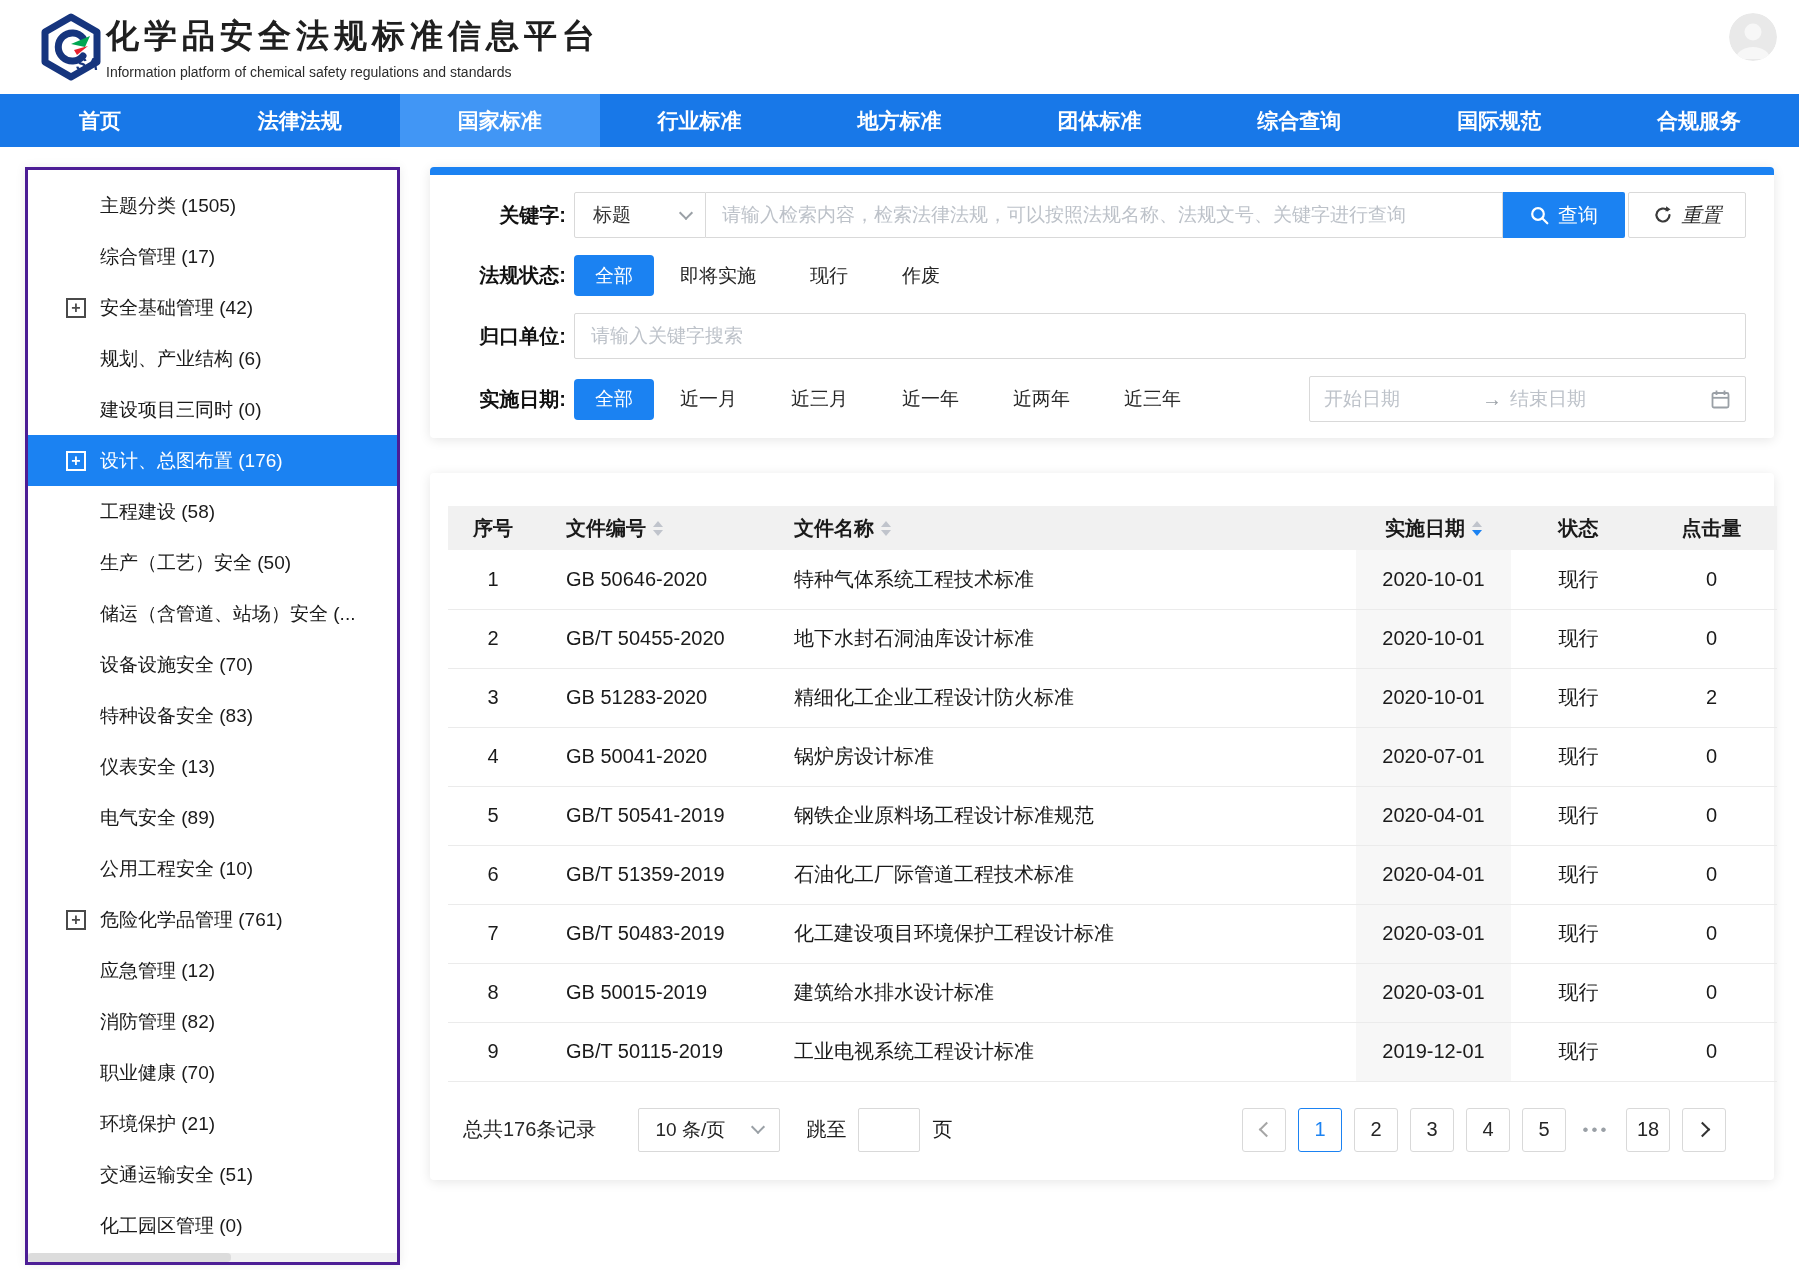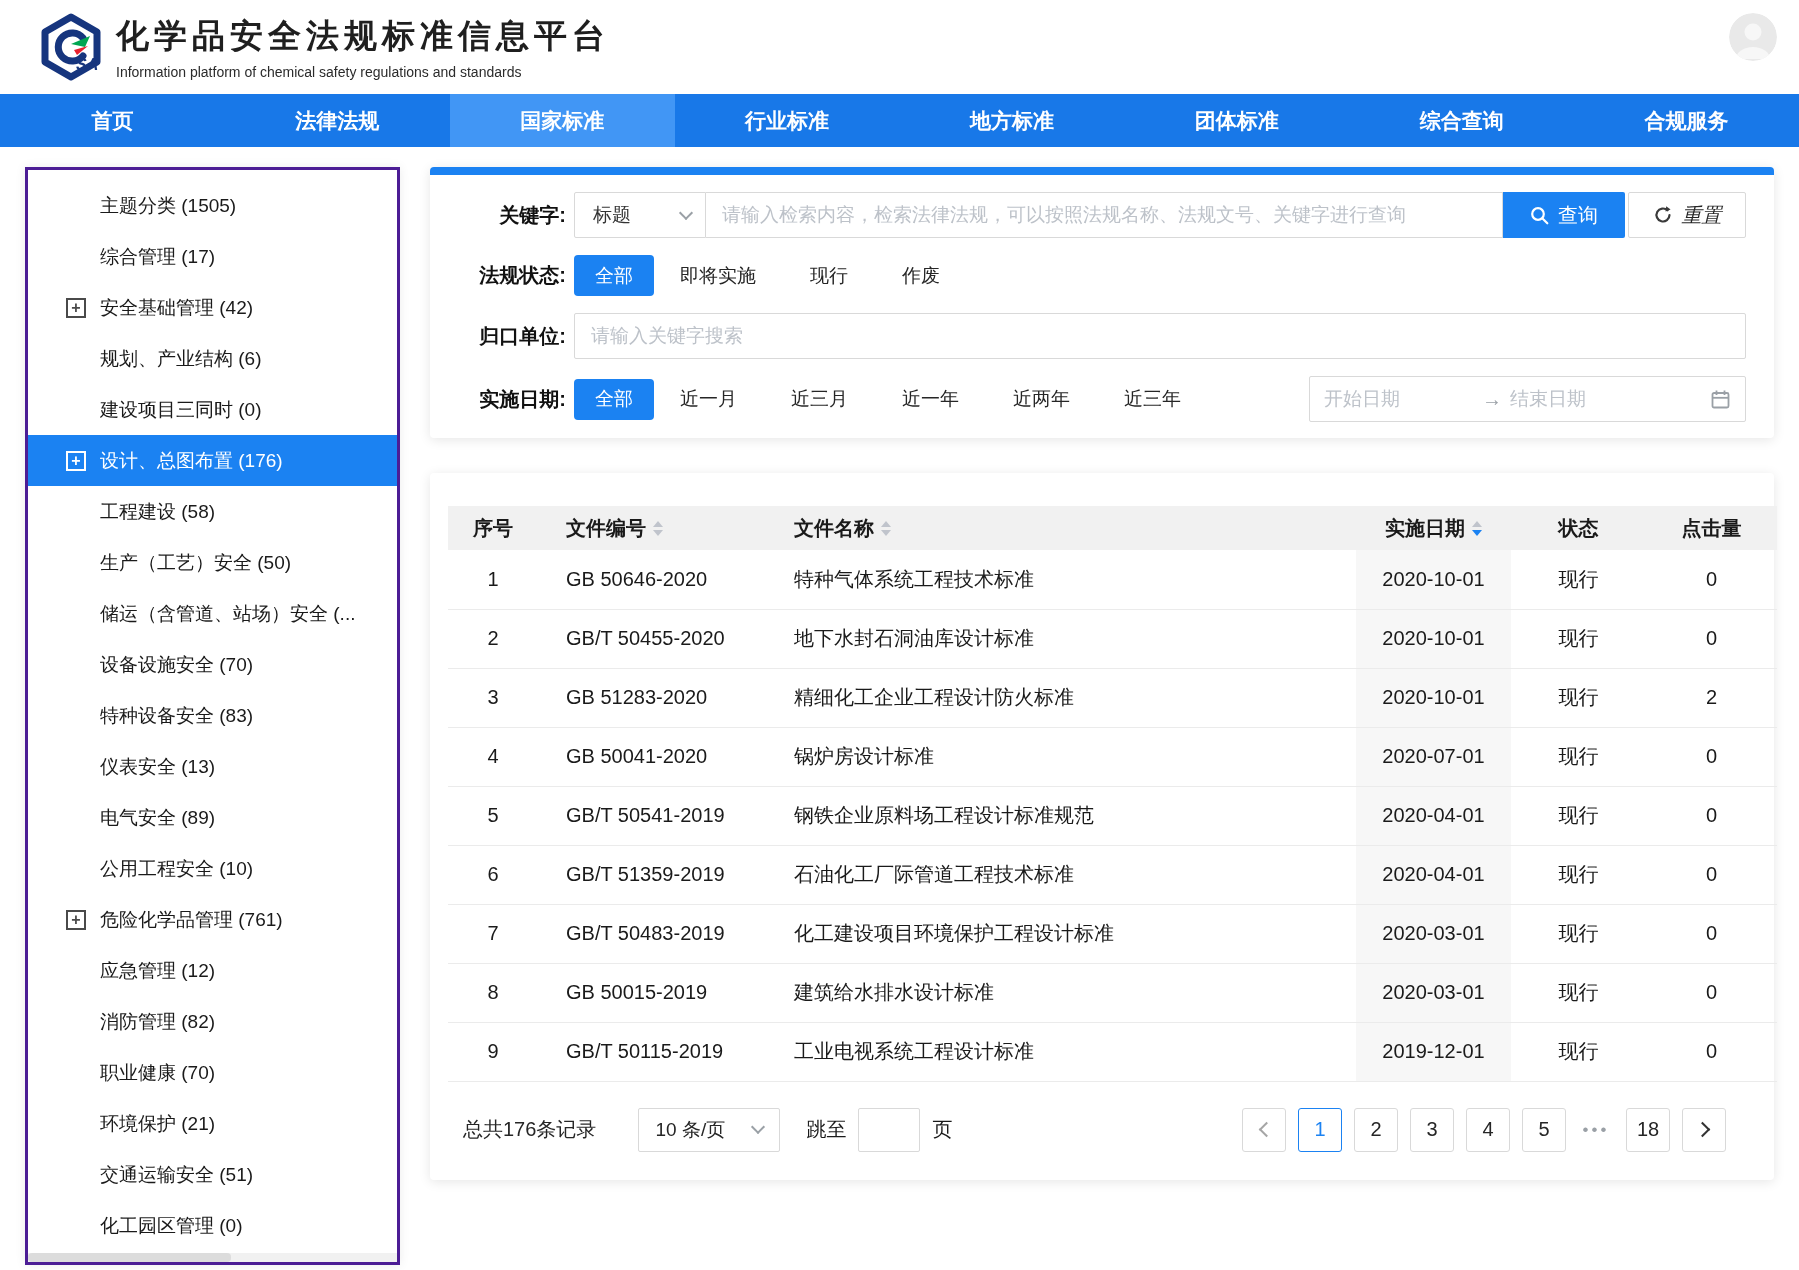--- a/index.html
+++ b/index.html
@@ -10,21 +10,21 @@
     --border: #d9d9d9;
     --txt: #1a1a1a;
   }
   html,body { background:#fff; }
   body {
     width: 1799px; height: 1270px; overflow: hidden; position: relative;
     font-family: "Liberation Sans", "DejaVu Sans", sans-serif; color: var(--txt);
   }
   
   .header { height: 94px; display: flex; align-items: center; padding-left: 38px; position: relative; background:#fff; }
-  .brand { margin-left: 12px; }
+  .brand { margin-left: 2px; }
   .brand-title { font-size: 33px; font-weight: bold; letter-spacing: 5px; color: #1f1f1f; }
   .brand-sub { font-size: 14px; color: #2b2b2b; margin-top: 5px; }
   .avatar { position:absolute; right:22px; top:13px; width:48px; height:48px; border-radius:50%; overflow:hidden; cursor:pointer; }
   
   .nav { height: 53px; background: var(--nav); display: flex; }
   .nav-item { flex:1; display:flex; align-items:center; justify-content:center; color:#fff; font-size:21px; font-weight:600; cursor:pointer; }
   .nav-item.active { background: var(--nav-active); }
   
   .page-body { display:flex; padding: 20px 25px 0; gap: 30px; align-items: flex-start; }
   
@@ -113,20 +113,21 @@
 </div>
 
 <div class="nav">
     <div class="nav-item">首页</div>
     <div class="nav-item">法律法规</div>
     <div class="nav-item active">国家标准</div>
     <div class="nav-item">行业标准</div>
     <div class="nav-item">地方标准</div>
     <div class="nav-item">团体标准</div>
     <div class="nav-item">综合查询</div>
+    <div class="nav-item">国际规范</div>
     <div class="nav-item">合规服务</div>
   </div>
 
 <div class="page-body">
 
   <aside class="sidebar">
     <div>
         <div class="side-item">
           <span class="side-label no-icon">主题分类 (1505)</span>
         </div>

